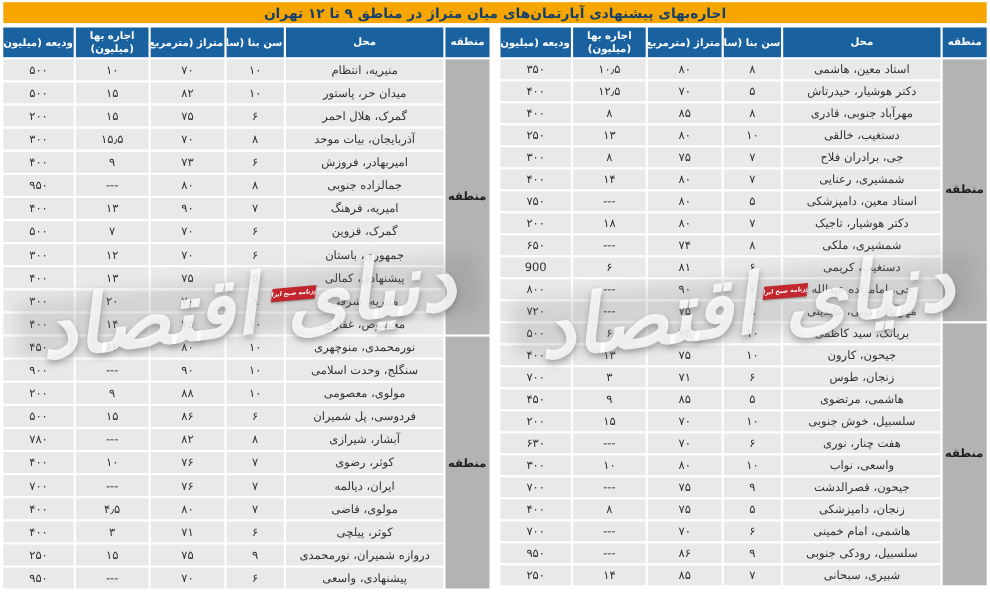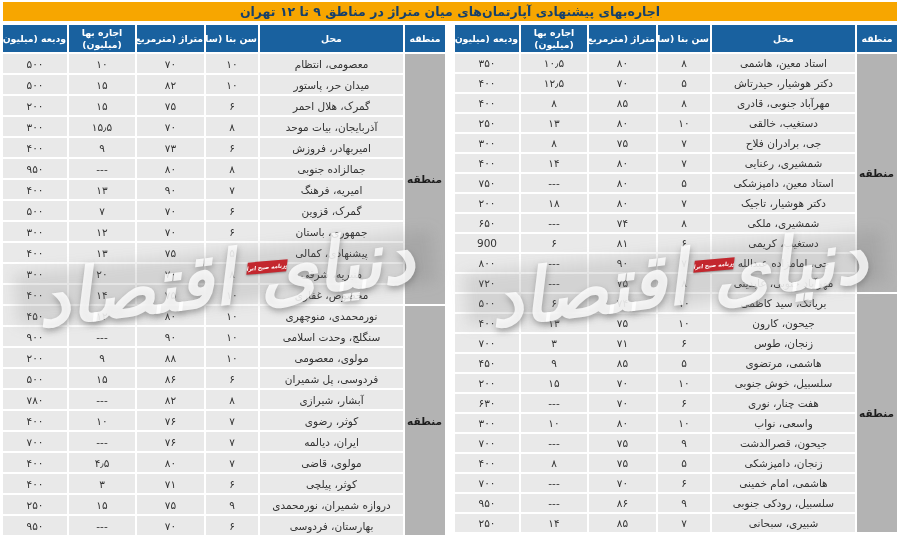--- a/index.html
+++ b/index.html
@@ -284,21 +284,21 @@
               <th class="th-location">محل</th>
               <th class="th-age">سن بنا (سال)</th>
               <th class="th-area">متراژ (مترمربع)</th>
               <th class="th-rent">اجاره بها (میلیون)</th>
               <th class="th-deposit">ودیعه (میلیون)</th>
             </tr>
           </thead>
           <tbody>
             <tr>
               <td class="region-cell" rowspan="12">منطقه ۱۱</td>
-              <td>معصومی، انتظام</td>
+              <td>منیریه، انتظام</td>
               <td>۱۰</td>
               <td>۷۰</td>
               <td>۱۰</td>
               <td>۵۰۰</td>
             </tr>
             <tr>
               <td>میدان حر، پاستور</td>
               <td>۱۰</td>
               <td>۸۲</td>
               <td>۱۵</td>
@@ -439,21 +439,21 @@
               <td>۴۰۰</td>
             </tr>
             <tr>
               <td>دروازه شمیران، نورمحمدی</td>
               <td>۹</td>
               <td>۷۵</td>
               <td>۱۵</td>
               <td>۲۵۰</td>
             </tr>
             <tr>
-              <td>بهارستان، فردوسی</td>
+              <td>پیشنهادی، واسعی</td>
               <td>۶</td>
               <td>۷۰</td>
               <td>---</td>
               <td>۹۵۰</td>
             </tr>
           </tbody>
         </table>
       </div>
   </div>
 

